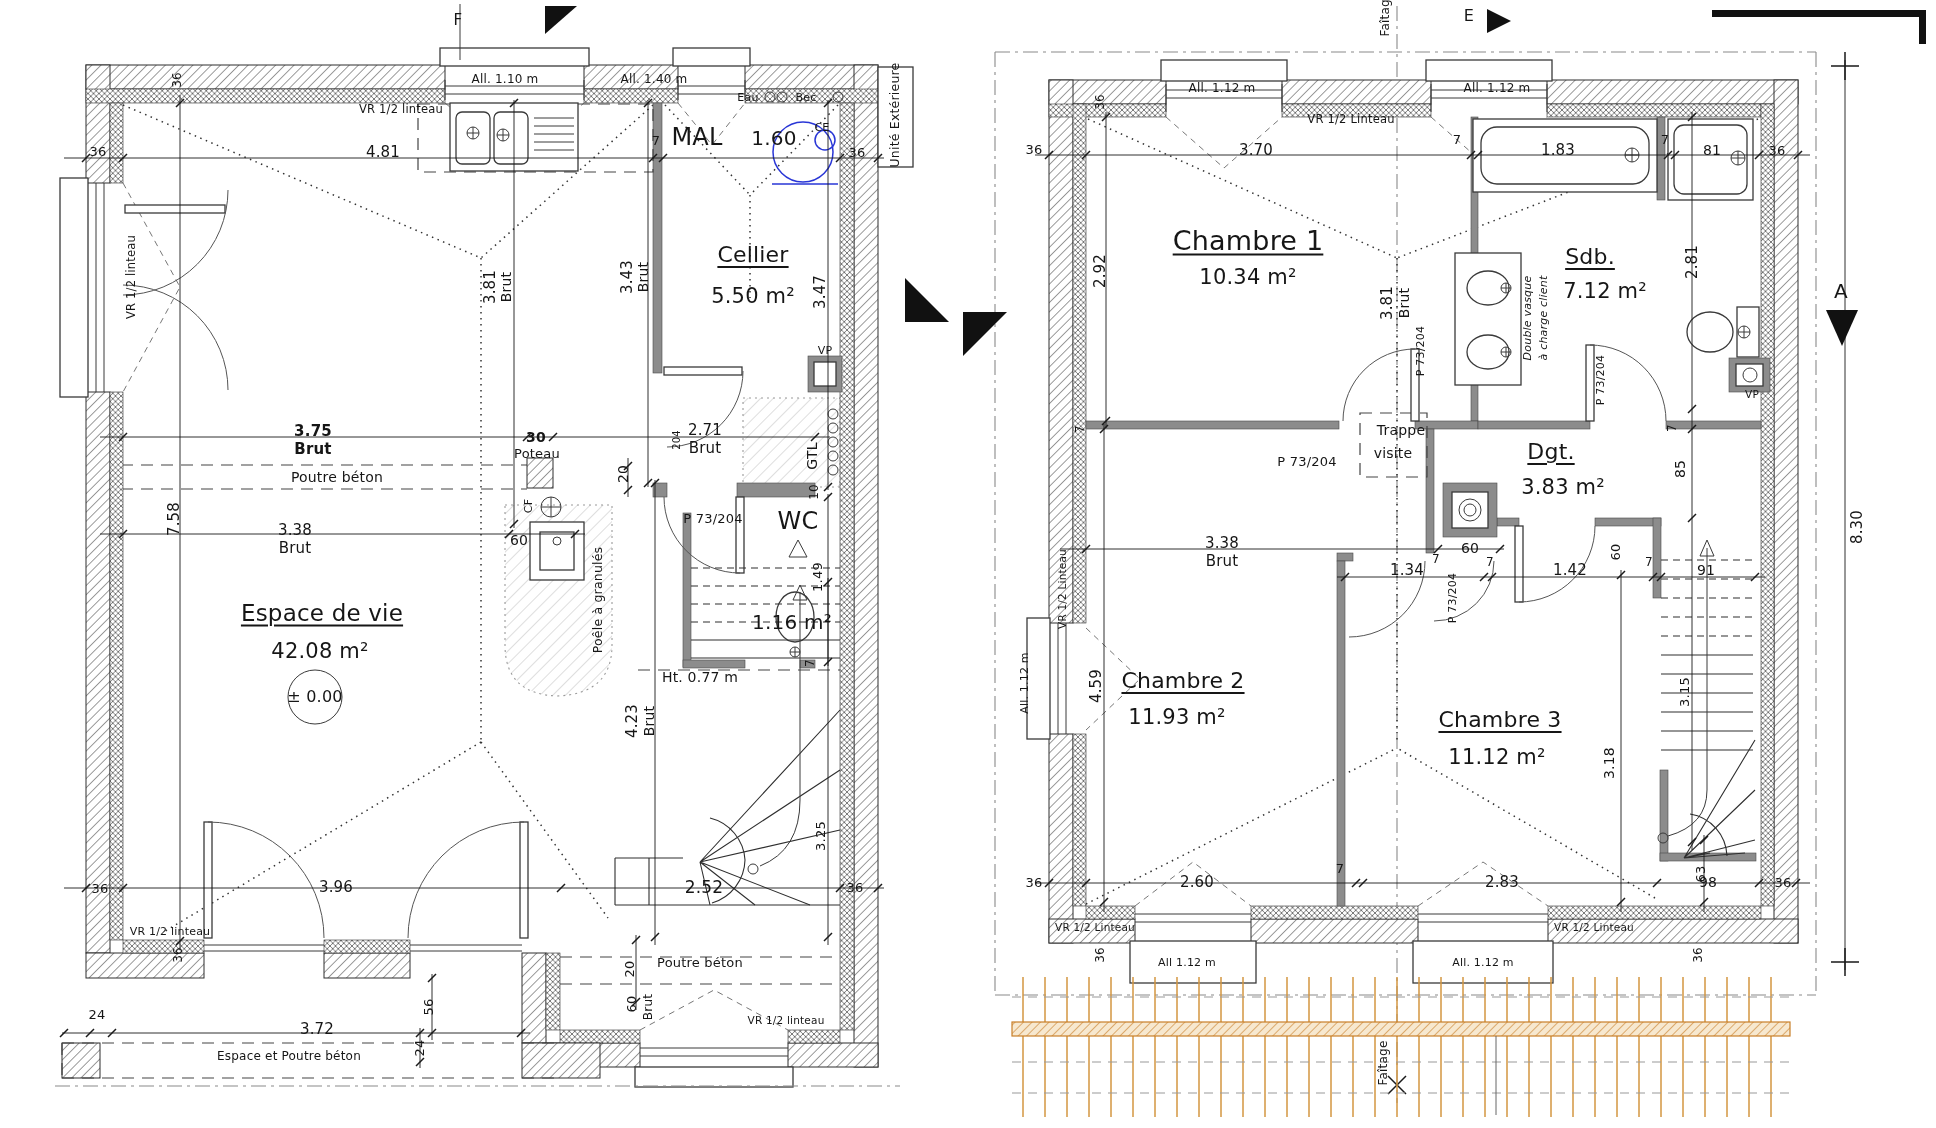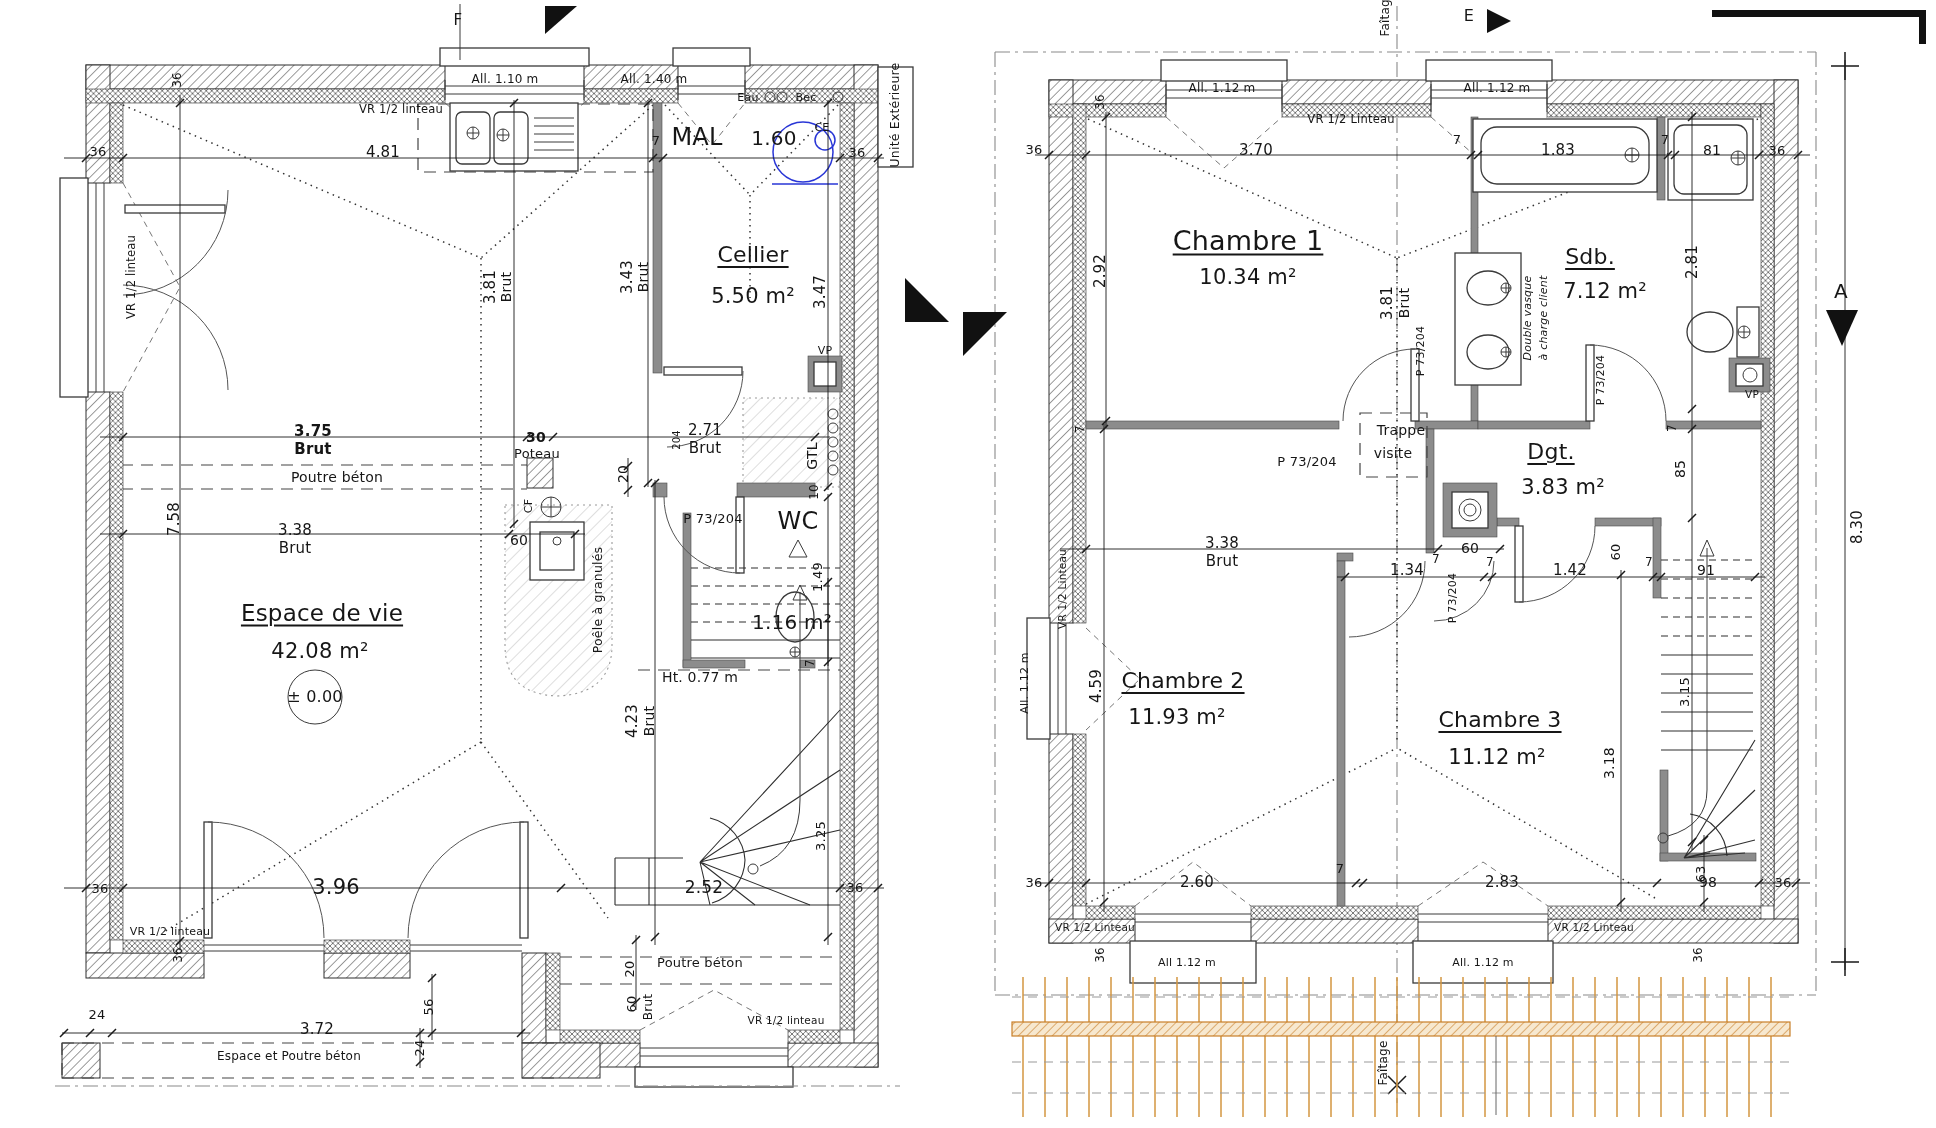--- a/index.html
+++ b/index.html
@@ -456,21 +456,21 @@
       <span class="lbl" style="left: 320px; top: 651px; font-size: 21px;">42.08 m²</span>
       <span class="lbl" style="left: 315px; top: 697px; font-size: 16px;">± 0.00</span>
       <span class="lbl r" style="left: 817px; top: 577px; font-size: 13px;">1.49</span>
       <span class="lbl" style="left: 792px; top: 622px; font-size: 20px;">1.16 m²</span>
       <span class="lbl" style="left: 700px; top: 677px; font-size: 14px;">Ht. 0.77 m</span>
       <span class="lbl r" style="left: 632px; top: 721px; font-size: 15px;">4.23</span>
       <span class="lbl r" style="left: 649px; top: 721px; font-size: 14px;">Brut</span>
       <span class="lbl r" style="left: 810px; top: 663px; font-size: 12px;">7</span>
       <span class="lbl r" style="left: 820px; top: 836px; font-size: 13px;">3.25</span>
       <span class="lbl" style="left: 100px; top: 888px; font-size: 13px;">36</span>
-      <span class="lbl" style="left: 336px; top: 887px; font-size: 21px;">3.96</span>
+      <span class="lbl" style="left: 336px; top: 887px; font-size: 15px;">3.96</span>
       <span class="lbl" style="left: 704px; top: 887px; font-size: 17px;">2.52</span>
       <span class="lbl" style="left: 855px; top: 887px; font-size: 13px;">36</span>
       <span class="lbl" style="left: 170px; top: 931px; font-size: 11px;">VR 1/2 linteau</span>
       <span class="lbl r" style="left: 178px; top: 955px; font-size: 12px;">36</span>
       <span class="lbl r" style="left: 629px; top: 969px; font-size: 13px;">20</span>
       <span class="lbl" style="left: 700px; top: 962px; font-size: 13px;">Poutre béton</span>
       <span class="lbl r" style="left: 631px; top: 1004px; font-size: 13px;">60</span>
       <span class="lbl r" style="left: 648px; top: 1007px; font-size: 12px;">Brut</span>
       <span class="lbl" style="left: 786px; top: 1020px; font-size: 10.5px;">VR 1/2 linteau</span>
       <span class="lbl" style="left: 97px; top: 1014px; font-size: 13px;">24</span>

